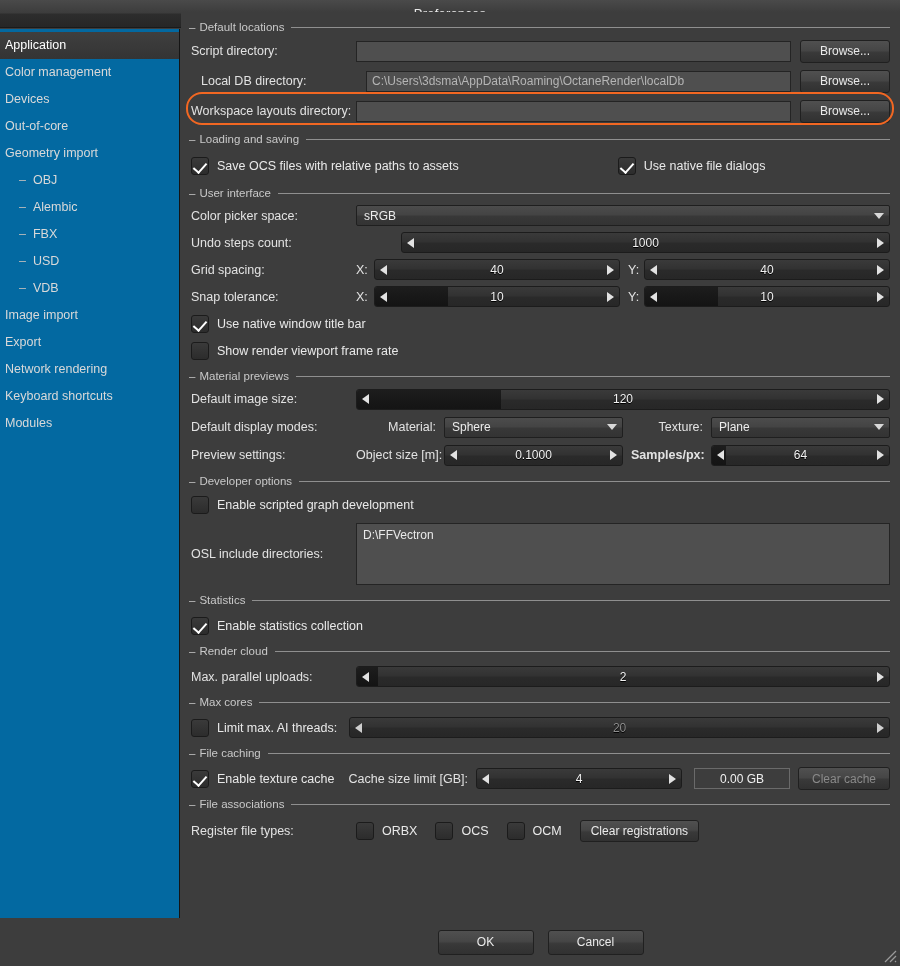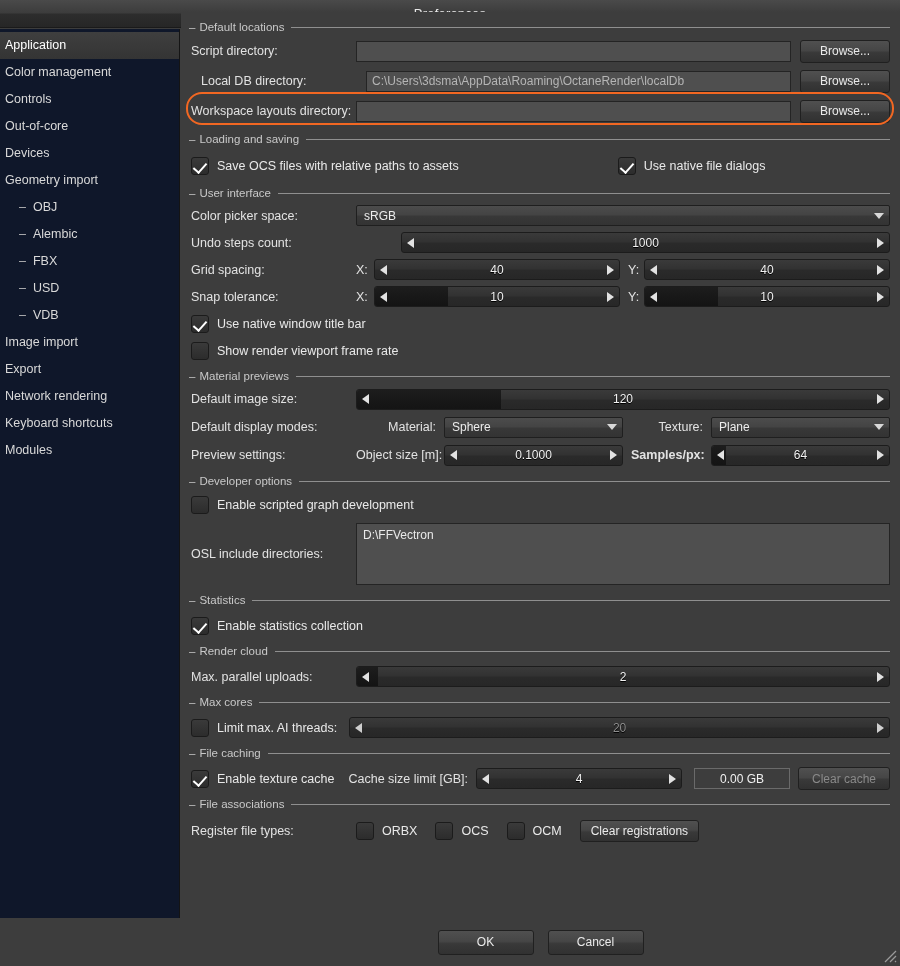--- a/index.html
+++ b/index.html
@@ -19,21 +19,21 @@
     border-bottom: 1px solid #1a1a1a;
     display: flex; align-items: center; justify-content: center;
   }
   #titlebar .ttl {
     color: #e8e8e8; font-size: 13px; letter-spacing: .2px;
   }
 
   
   #sidebar {
     position: absolute; left: 0; top: 29px; width: 180px; height: 889px;
-    background: #0f172a;
+    background: #0369a1;
     border-right: 1px solid #141414;
     padding-top: 3px;
     overflow: hidden;
   }
   .side-item {
     height: 27px; line-height: 27px;
     padding-left: 5px;
     color: #d9d9d9; font-size: 12.5px;
     white-space: nowrap;
     cursor: default;
@@ -245,27 +245,24 @@
 </div>
 
 <div id="sidebar">
   <div class="side-item sel">
     <span>Application</span>
   </div>
   <div class="side-item">
     <span>Color management</span>
   </div>
   <div class="side-item">
-    <span>Controls</span>
+    <span>Devices</span>
   </div>
   <div class="side-item">
     <span>Out-of-core</span>
-  </div>
-  <div class="side-item">
-    <span>Devices</span>
   </div>
   <div class="side-item">
     <span>Geometry import</span>
   </div>
   <div class="side-item sub">
     <span class="dash">–</span><span>OBJ</span>
   </div>
   <div class="side-item sub">
     <span class="dash">–</span><span>Alembic</span>
   </div>

